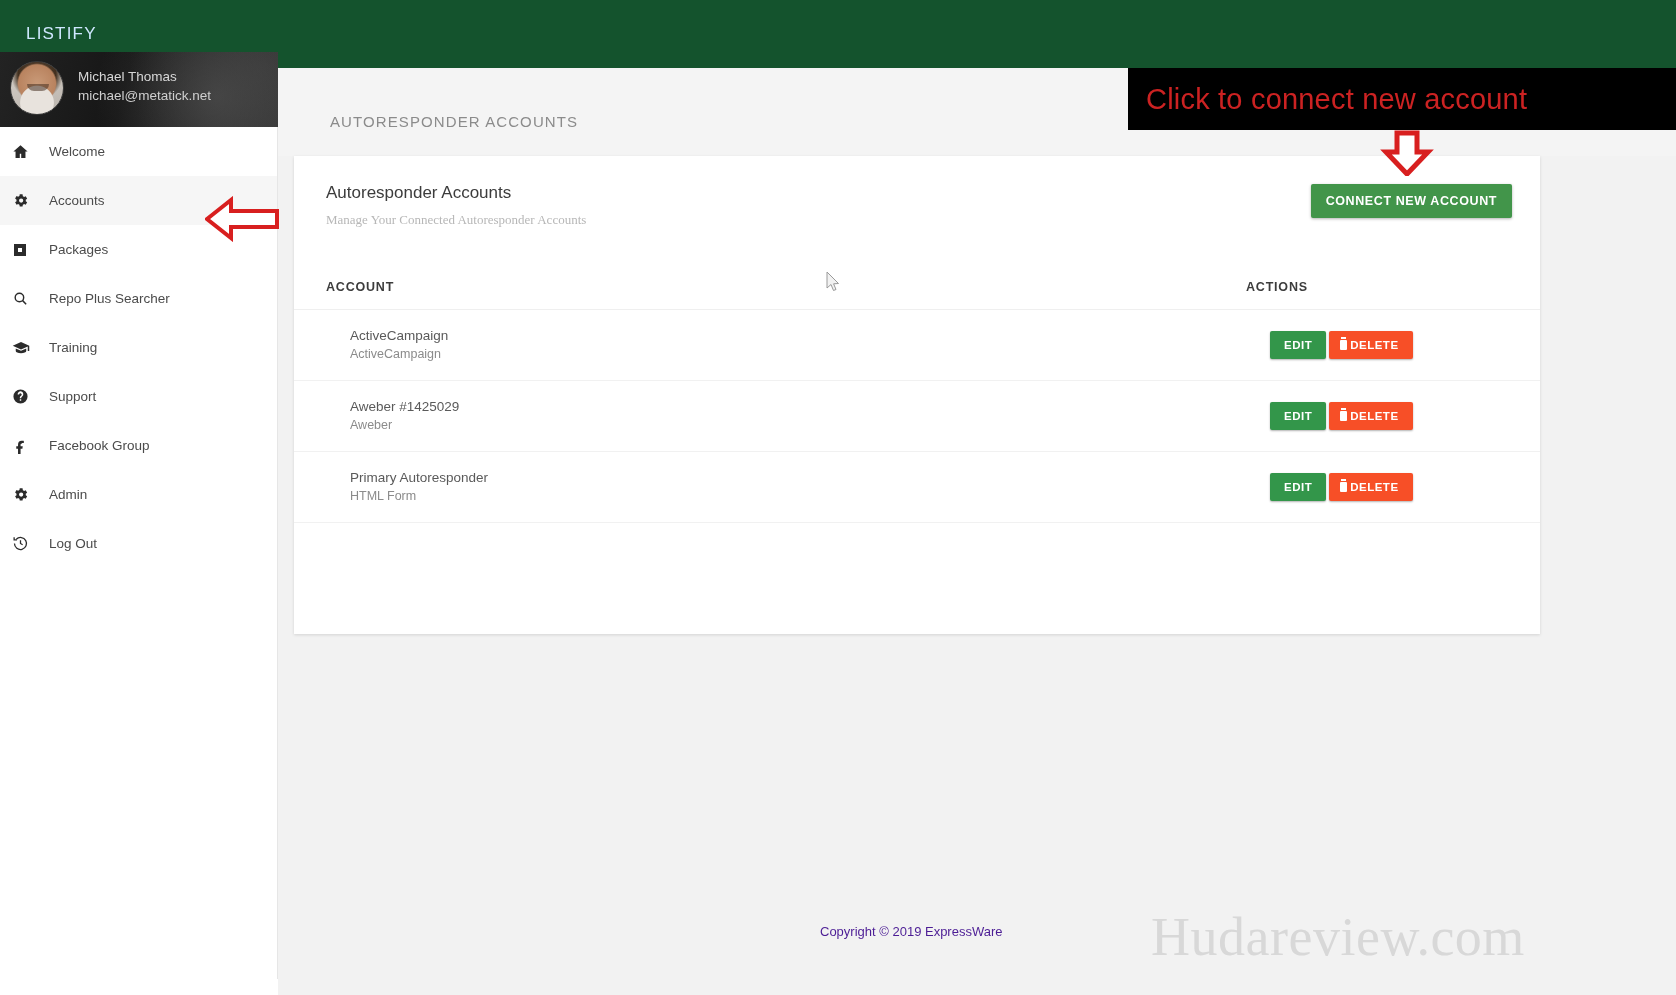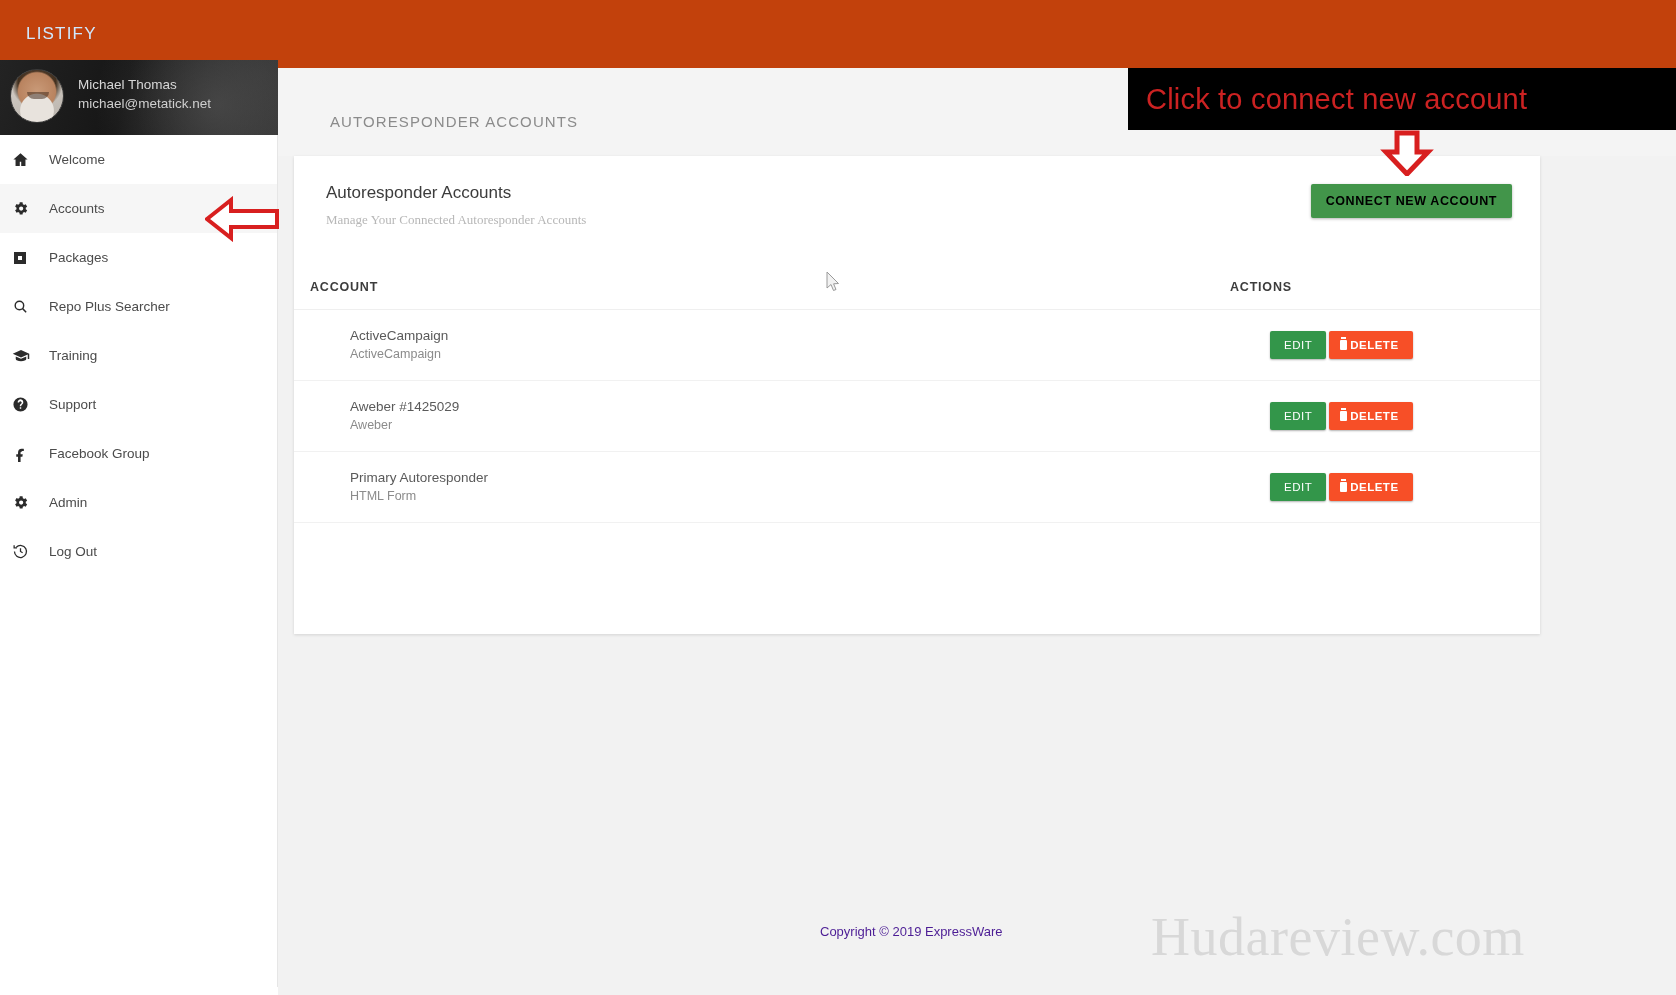--- a/index.html
+++ b/index.html
@@ -12,33 +12,33 @@
   #app {
     position: relative;
     width: 1676px; height: 995px;
     background: #ffffff;
   }
 
   
   .topbar {
     position: absolute; left: 0; top: 0;
     width: 1676px; height: 68px;
-    background: #c2410c;
+    background: #14532d;
   }
   .brand {
     position: absolute; left: 26px; top: 24px;
     color: #cfe8ff;
     font-size: 17px;
     letter-spacing: 1.2px;
     font-weight: 400;
   }
 
   
   .sidebar {
-    position: absolute; left: 0; top: 60px;
+    position: absolute; left: 0; top: 52px;
     width: 278px; height: 927px;
     background: #ffffff;
     border-right: 1px solid #e6e6e6;
   }
   .profile {
     position: relative;
     width: 278px; height: 75px;
     background: #1d1d1d;
     background-image:
       radial-gradient(circle at 78% 60%, rgba(90,90,90,0.55) 0%, rgba(25,25,25,0) 55%),
@@ -127,21 +127,21 @@
     position: absolute; left: 32px; top: 27px;
     font-size: 17px; color: #3c3c3c; font-weight: 400;
   }
   .card-sub {
     position: absolute; left: 32px; top: 56px;
     font-size: 13px; color: #b7b7b7; font-family: Liberation Serif, serif;
   }
   .connect-btn {
     position: absolute; right: 28px; top: 28px;
     background: #42954a;
-    color: #000000;
+    color: #ffffff;
     border: none;
     font-family: "Liberation Sans", sans-serif;
     font-size: 12.5px;
     letter-spacing: 0.6px;
     font-weight: 700;
     padding: 10px 15px;
     border-radius: 2px;
     box-shadow: 0 1px 3px rgba(0,0,0,0.3);
     cursor: pointer;
   }
@@ -149,38 +149,38 @@
   .table { position: absolute; left: 0; top: 108px; width: 1246px; }
   .thead {
     display: flex; align-items: center;
     height: 46px;
     border-bottom: 1px solid #efefef;
   }
   .th {
     font-size: 12.5px; font-weight: 700;
     letter-spacing: 0.8px; color: #3c3c3c;
   }
-  .th-account { margin-left: 16px; width: 920px; }
+  .th-account { margin-left: 32px; width: 920px; }
   .th-actions { width: 240px; }
 
   .trow {
     display: flex; align-items: center;
     height: 71px;
     border-bottom: 1px solid #f1f1f1;
     padding-left: 24px;
   }
   .cell-account { margin-left: 32px; width: 920px; }
   .acct-name { font-size: 13.5px; color: #5a5a5a; line-height: 19px; }
   .acct-type { font-size: 12.5px; color: #8b8b8b; line-height: 19px; }
   .cell-actions { width: 240px; display: flex; align-items: center; gap: 3px; }
 
   .btn-edit {
     background: #33964a; color: #fff; border: none;
     font-family: "Liberation Sans", sans-serif;
-    font-size: 11.5px; font-weight: 400; letter-spacing: 0.5px;
+    font-size: 11.5px; font-weight: 700; letter-spacing: 0.5px;
     padding: 8px 14px; border-radius: 2px;
     box-shadow: 0 1px 2px rgba(0,0,0,0.3);
     cursor: pointer;
   }
   .btn-delete {
     background: #f74f27; color: #fff; border: none;
     font-family: "Liberation Sans", sans-serif;
     font-size: 11.5px; font-weight: 700; letter-spacing: 0.5px;
     padding: 8px 14px 8px 11px; border-radius: 2px;
     box-shadow: 0 1px 2px rgba(0,0,0,0.3);

